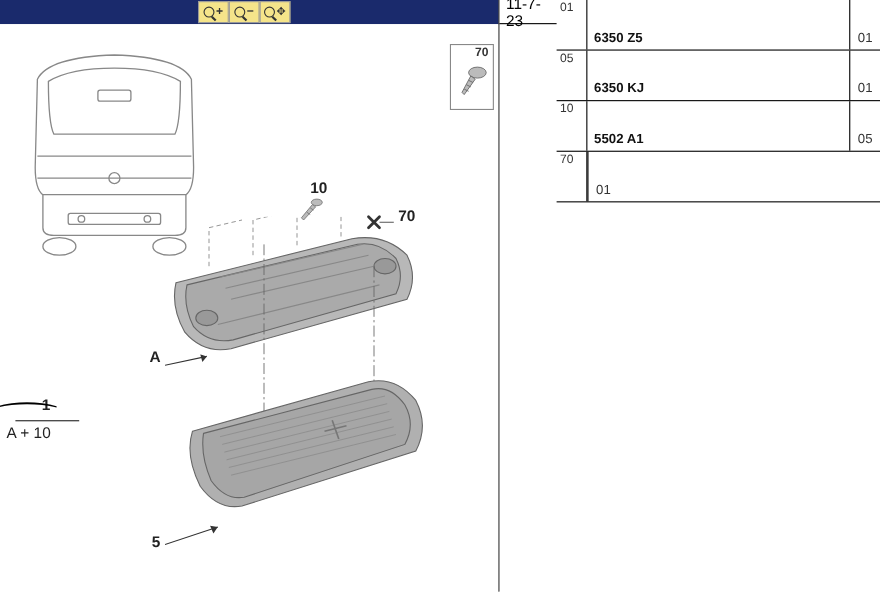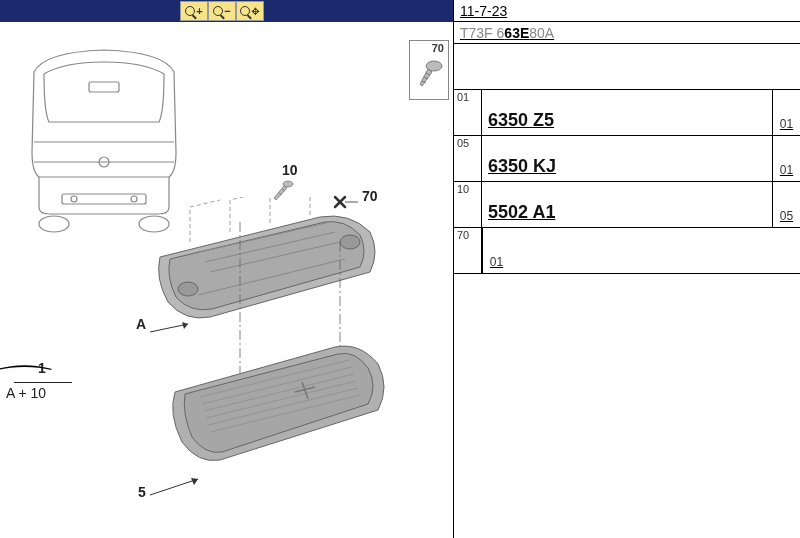--- a/index.html
+++ b/index.html
@@ -97,22 +97,21 @@
   }
   .frac-line {
     position: absolute;
     height: 1px;
     background: #222;
   }
   .right-pane {
     width: 346px;
     height: 100%;
     display: flex;
-    flex-direction: column;
-    text-decoration: underline;
+    flex-direction: row;
   }
   .header-row {
     height: 22px;
     border-bottom: 1px solid #000;
     padding: 2px 6px;
     font-size: 14px;
     display: flex;
     align-items: center;
   }
   .spacer-row {
@@ -139,21 +138,21 @@
     top: 1px;
     left: 3px;
     font-size: 11px;
     color: #333;
   }
   .part-num-cell {
     flex: 1;
     display: flex;
     align-items: flex-end;
     padding: 0 0 4px 6px;
-    font-size: 18px;
+    font-size: 12px;
     font-weight: bold;
     color: #111;
   }
   .part-qty-cell {
     width: 28px;
     border-left: 1px solid #000;
     display: flex;
     align-items: flex-end;
     justify-content: center;
     padding-bottom: 4px;
@@ -297,25 +296,20 @@
       <div style="position:absolute; top:343px; left:14px; font-size:22px; transform:scaleX(2.6);">⏜</div>
       <div class="frac-line" style="top:360px; left:14px; width:58px;"></div>
       <div class="diagram-label" style="top:363px; left:6px; font-weight:normal;">A + 10</div>
     </div>
   </div>
 
   <div class="right-pane">
     <div class="header-row">
       <span>11-7-23</span>
     </div>
-    <div class="header-row">
-      <span class="code-light">T73F 6 </span>
-      <span class="code-bold">63E</span>
-      <span class="code-light"> 80A</span>
-    </div>
     <div class="spacer-row"></div>
 
     <div class="parts-table">
       <div class="part-row">
         <div class="part-idx-cell">
             <div class="part-idx">01</div>
           </div>
         <div class="part-num-cell">6350 Z5</div>
         <div class="part-qty-cell">01</div>
       </div>

